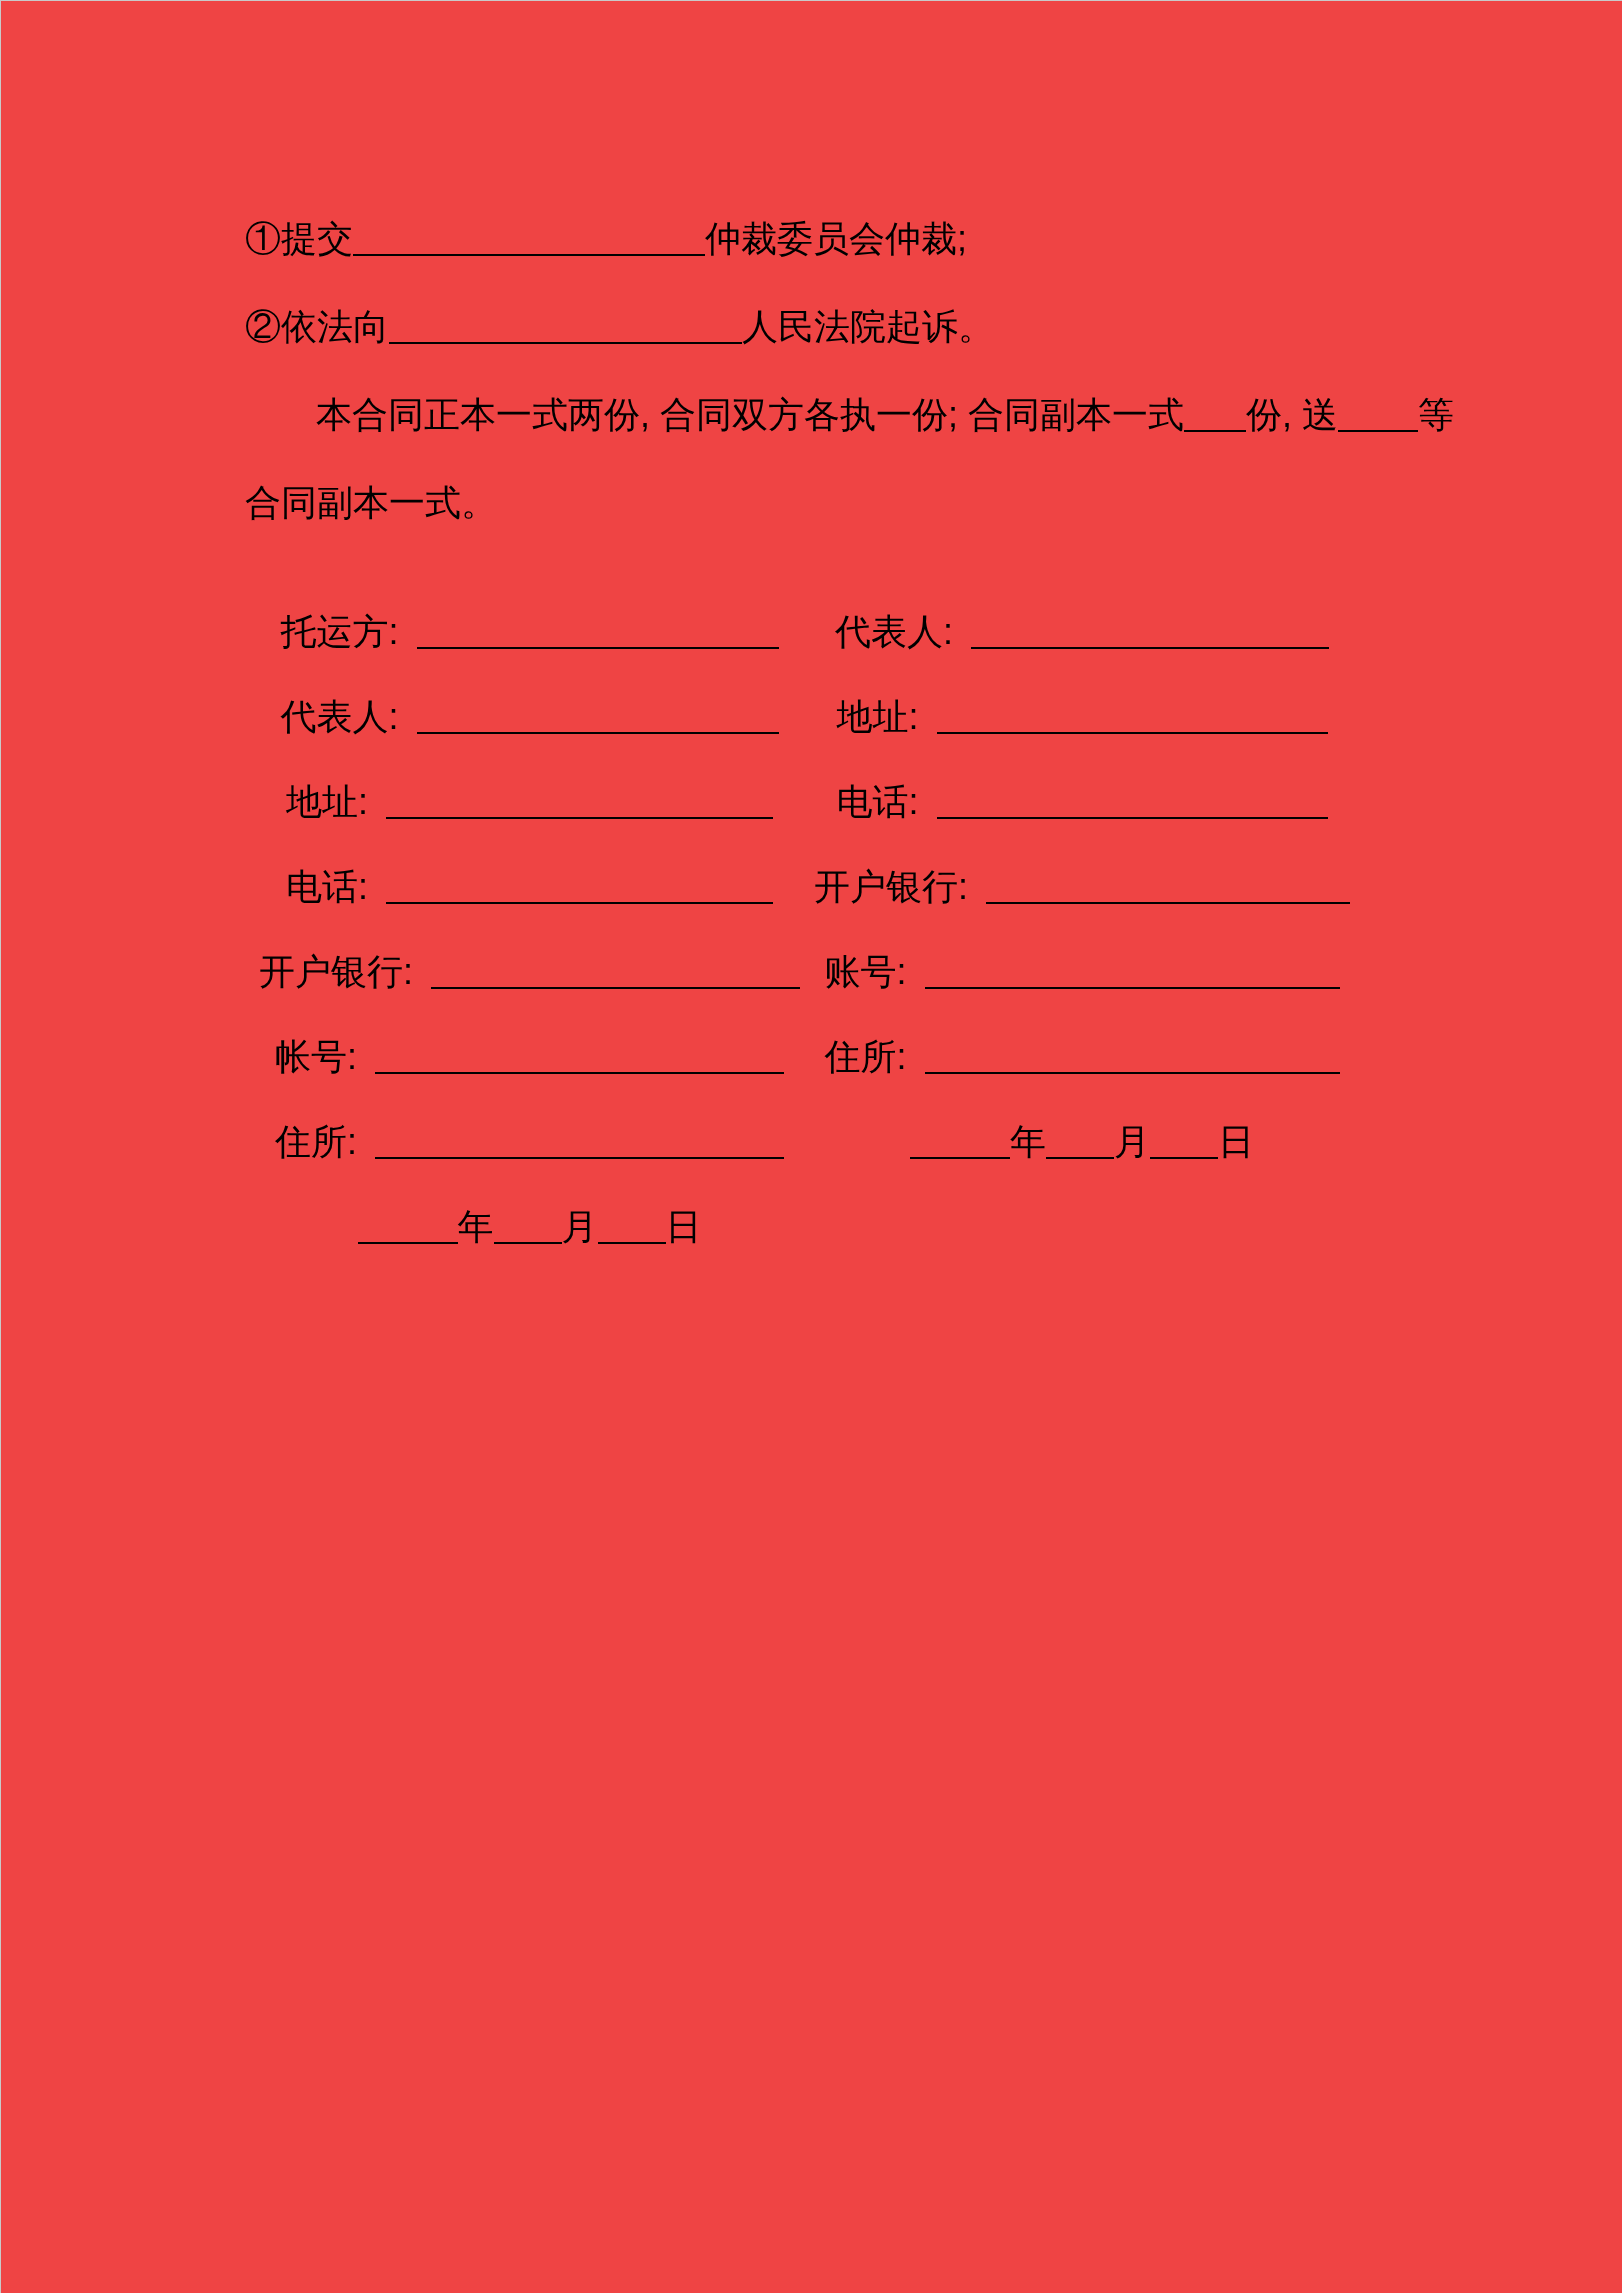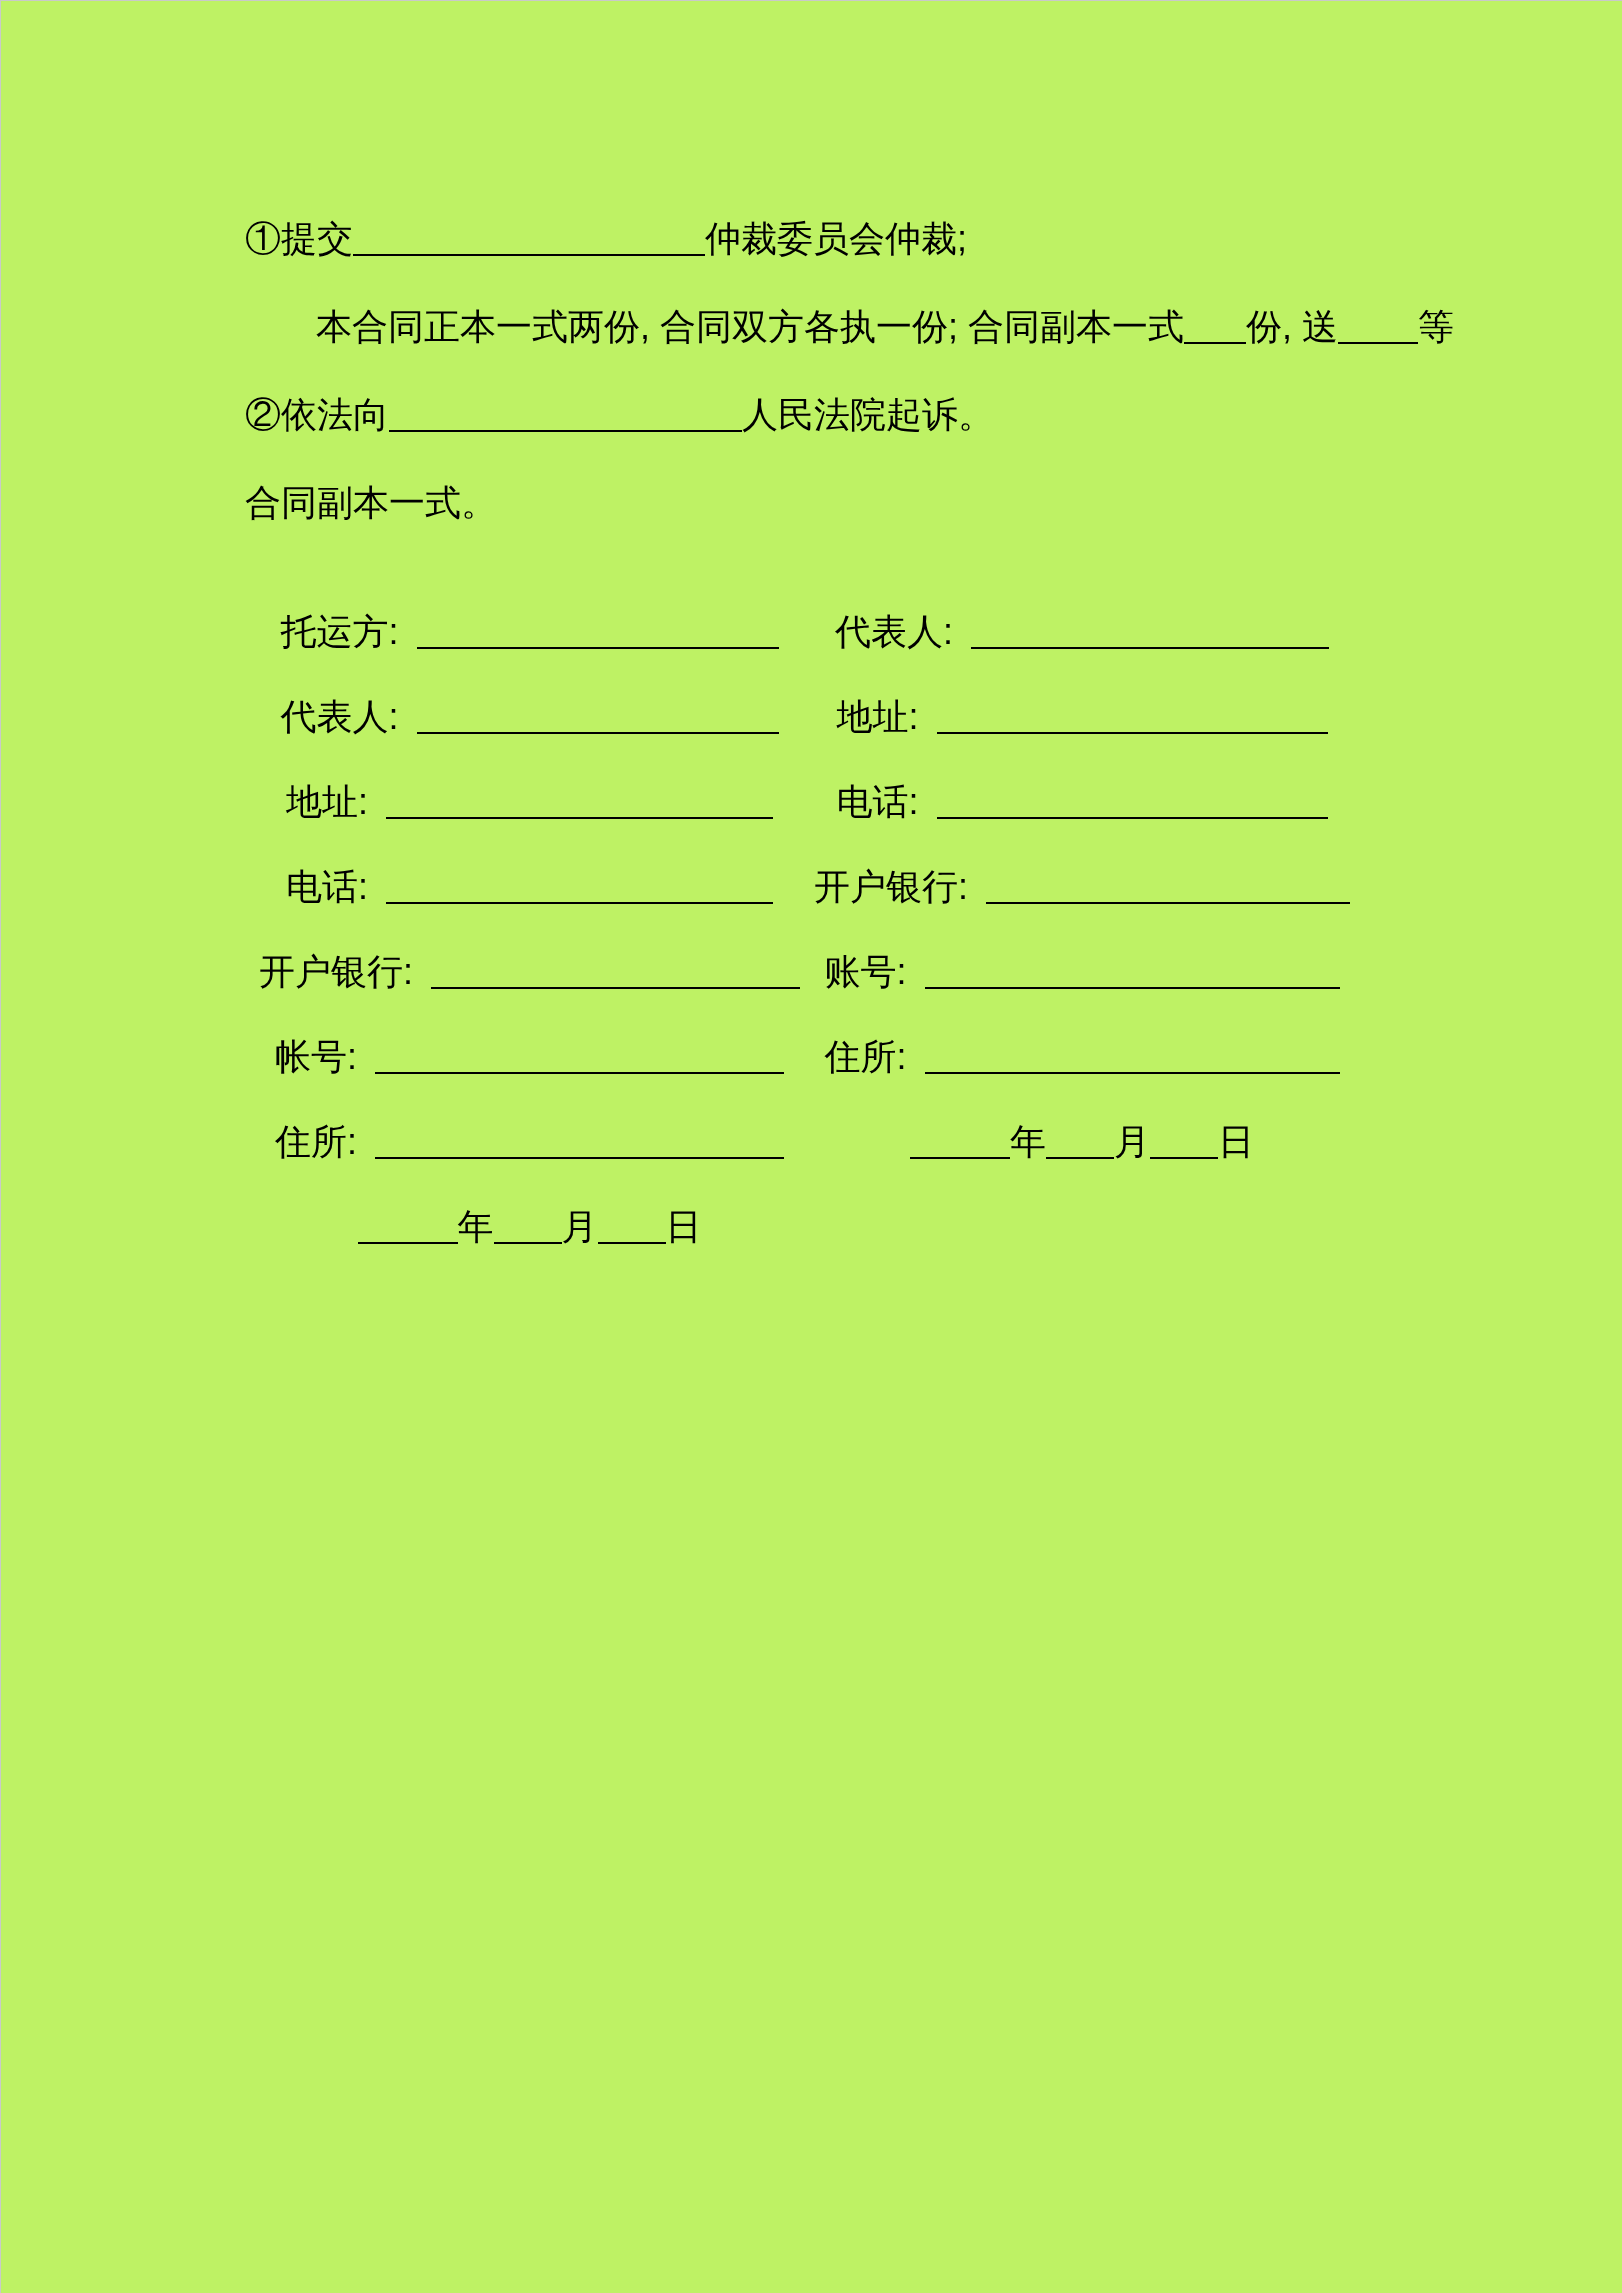--- a/index.html
+++ b/index.html
@@ -1,19 +1,19 @@
 <!DOCTYPE html>
 <html style="font-size:14.5px"><head>
 <meta charset="utf-8">
 <style>
   html,body{margin:0;padding:0;background:#ffffff;}
   .page{
     position:relative;
     width:1623px;height:2294px;
-    background:#bef264;
+    background:#ef4444;
     box-sizing:border-box;
     border:0.9px solid #c9c9c9;
     overflow:hidden;
     font-family:"Liberation Sans", sans-serif;
     color:#000000;
   }
   .content{position:absolute;left:244px;top:194px;font-size:36px;}
   .line{height:88px;line-height:88px;white-space:nowrap;}
   .indent{padding-left:71px;}
   
@@ -33,26 +33,26 @@
 </head>
 <body>
 
 <div class="page">
   <div class="content">
 
     <div class="line">
       <span>①提交</span><span class="bl c1"></span><span>仲裁委员会仲裁;</span>
     </div>
 
+    <div class="line">
+      <span>②依法向</span><span class="bl c2"></span><span>人民法院起诉。</span>
+    </div>
+
     <div class="line indent">
       <span>本合同正本一式两份, 合同双方各执一份; 合同副本一式</span><span class="bl p1"></span><span>份, 送</span><span class="bl p2"></span><span>等</span>
-    </div>
-
-    <div class="line">
-      <span>②依法向</span><span class="bl c2"></span><span>人民法院起诉。</span>
     </div>
 
     <div class="line">
       <span>合同副本一式。</span>
     </div>
 
     <div class="sig">
 
       <div class="sig-col left">
         <div class="row">

